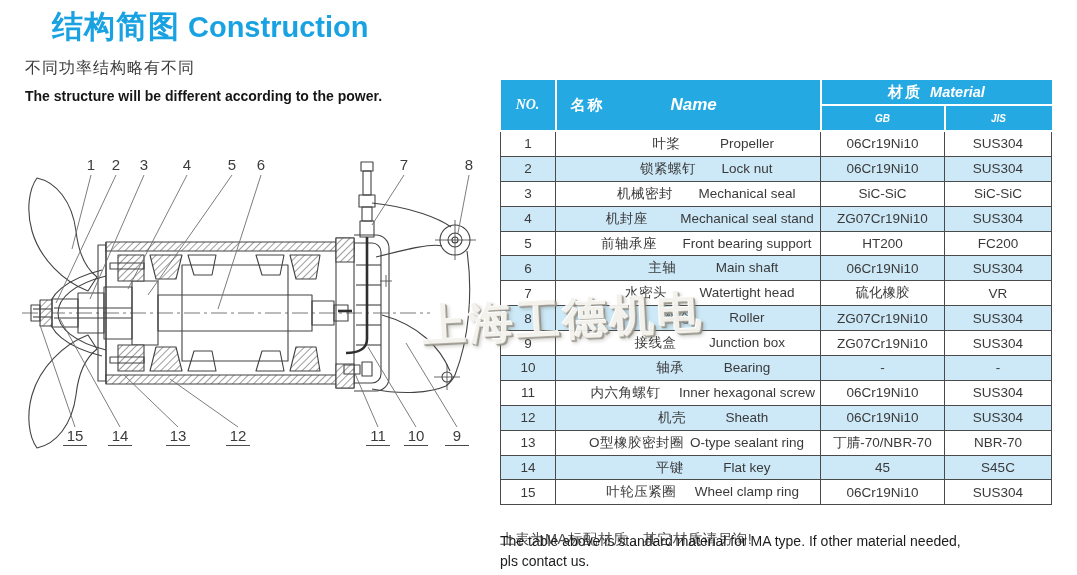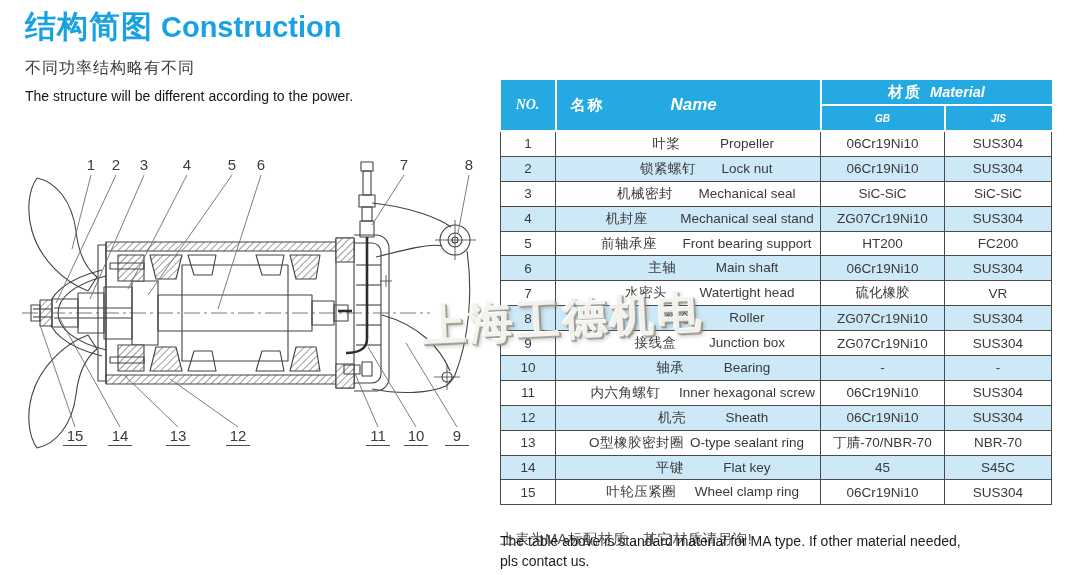--- a/index.html
+++ b/index.html
@@ -4,24 +4,24 @@
 <style>
   html,body{margin:0;padding:0;}
   body{
     width:1077px;height:575px;position:relative;overflow:hidden;
     background:#ffffff;
     font-family:"Liberation Sans","DejaVu Sans",sans-serif;
     color:#3a3a3a;
   }
   
   .page-title{position:absolute;left:25px;top:6px;white-space:nowrap;}
-  .page-title .zh{font-size:31px;font-weight:bold;color:#18a2e2;letter-spacing:1px;}
+  .page-title .zh{font-size:31px;font-weight:bold;color:#18a2e2;letter-spacing:1px;margin-left:27px;}
   .page-title .en{font-size:29px;font-weight:600;color:#18a2e2;margin-left:8px;}
   .sub-zh{position:absolute;left:25px;top:58px;font-size:16px;color:#3c3c3c;letter-spacing:1px;text-align:center;}
-  .sub-en{position:absolute;left:25px;top:88px;font-size:14px;color:#161616;}
+  .sub-en{position:absolute;left:25px;top:88px;font-size:14px;color:#161616;font-weight:bold;}
 
   
   .diagram{position:absolute;left:20px;top:143px;width:475px;height:322px;}
   .diagram svg{position:absolute;left:0;top:0;}
   .callout{
     position:absolute;width:24px;height:18px;margin-left:-12px;margin-top:-10px;
     text-align:center;font-size:15px;color:#3c3c3c;line-height:18px;
   }
   .callout.u{border-bottom:1.4px solid #4a4a4a;}
 

